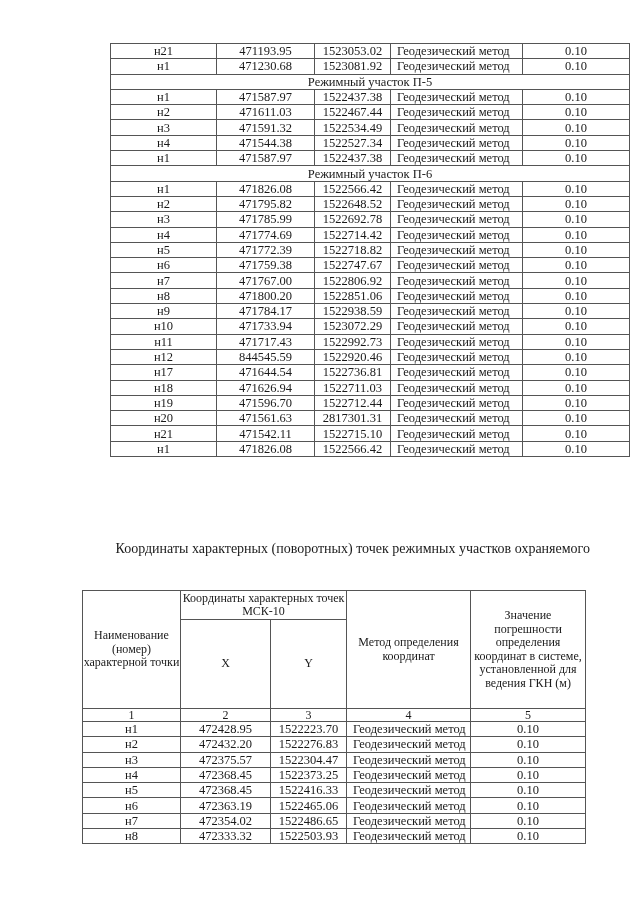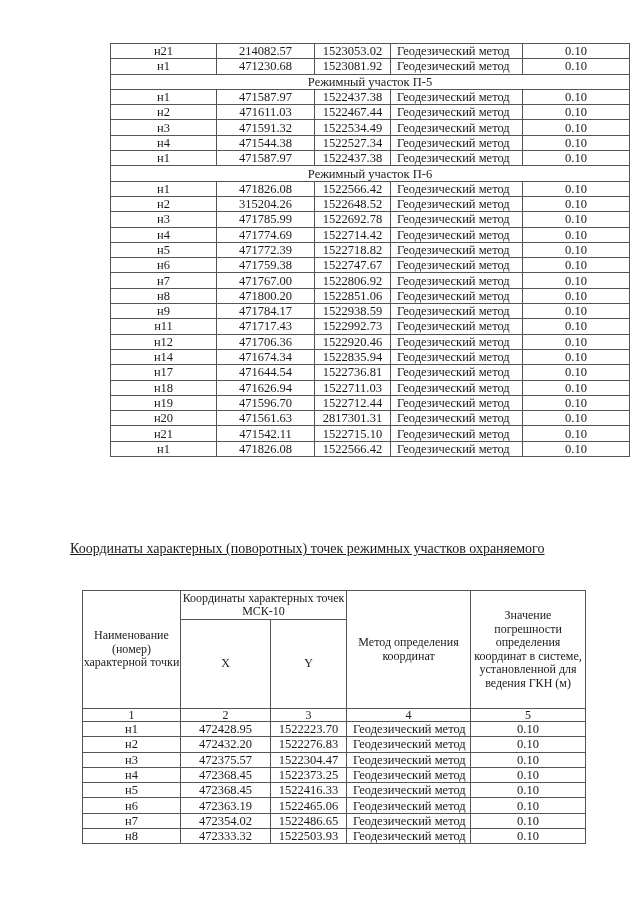--- a/index.html
+++ b/index.html
@@ -5,43 +5,43 @@
   html, body { margin: 0; padding: 0; background: #ffffff; }
   body { width: 640px; height: 905px; position: relative; overflow: hidden;
          font-family: "Liberation Serif", "DejaVu Serif", serif; color: #1a1a1a; }
   table { border-collapse: collapse; position: absolute; table-layout: fixed; }
   td, th { border: 1px solid #555; padding: 0; text-align: center; font-weight: normal;
            font-size: 12.5px; line-height: 14px; white-space: nowrap; overflow: hidden; }
   #table-top { left: 62px; top: 43px; width: 519px; margin-left: 48px; }
   #table-top td { height: 14.3px; }
   #table-top td.method { text-align: left; padding-left: 6px; }
   #table-top td.section { text-align: center; }
-  #caption { position: absolute; left: 70px; top: 540px; width: 520px; text-align: left;
-             font-size: 14px; line-height: 17px; text-decoration: underline; }
+  #caption { position: absolute; left: 70px; top: 540px; width: 520px; text-align: right;
+             font-size: 14px; line-height: 17px; }
   #table-bottom { left: 82px; top: 590px; width: 503px; }
   #table-bottom th { font-size: 12px; line-height: 13.5px; white-space: normal; vertical-align: middle; }
   #table-bottom td { height: 14.3px; }
   #table-bottom td.method { text-align: left; padding-left: 6px; }
   #table-bottom th.colnum { height: 12px; line-height: 12px; }
 </style>
 </head>
 <body>
 
 <table id="table-top">
   <colgroup>
     <col style="width:106px">
       <col style="width:98px">
       <col style="width:76px">
       <col style="width:132px">
       <col style="width:107px">
   </colgroup>
   <tbody id="top-body">
       <tr>
         <td>н21</td>
-        <td>214082.57</td>
+        <td>471193.95</td>
         <td>1523053.02</td>
         <td class="method">Геодезический метод</td>
         <td>0.10</td>
       </tr>
       <tr>
         <td>н1</td>
         <td>471230.68</td>
         <td>1523081.92</td>
         <td class="method">Геодезический метод</td>
         <td>0.10</td>
@@ -89,21 +89,21 @@
       </tr>
       <tr>
         <td>н1</td>
         <td>471826.08</td>
         <td>1522566.42</td>
         <td class="method">Геодезический метод</td>
         <td>0.10</td>
       </tr>
       <tr>
         <td>н2</td>
-        <td>315204.26</td>
+        <td>471795.82</td>
         <td>1522648.52</td>
         <td class="method">Геодезический метод</td>
         <td>0.10</td>
       </tr>
       <tr>
         <td>н3</td>
         <td>471785.99</td>
         <td>1522692.78</td>
         <td class="method">Геодезический метод</td>
         <td>0.10</td>
@@ -144,37 +144,37 @@
         <td>0.10</td>
       </tr>
       <tr>
         <td>н9</td>
         <td>471784.17</td>
         <td>1522938.59</td>
         <td class="method">Геодезический метод</td>
         <td>0.10</td>
       </tr>
       <tr>
+        <td>н10</td>
+        <td>471733.94</td>
+        <td>1523072.29</td>
+        <td class="method">Геодезический метод</td>
+        <td>0.10</td>
+      </tr>
+      <tr>
         <td>н11</td>
         <td>471717.43</td>
         <td>1522992.73</td>
         <td class="method">Геодезический метод</td>
         <td>0.10</td>
       </tr>
       <tr>
         <td>н12</td>
-        <td>471706.36</td>
+        <td>844545.59</td>
         <td>1522920.46</td>
-        <td class="method">Геодезический метод</td>
-        <td>0.10</td>
-      </tr>
-      <tr>
-        <td>н14</td>
-        <td>471674.34</td>
-        <td>1522835.94</td>
         <td class="method">Геодезический метод</td>
         <td>0.10</td>
       </tr>
       <tr>
         <td>н17</td>
         <td>471644.54</td>
         <td>1522736.81</td>
         <td class="method">Геодезический метод</td>
         <td>0.10</td>
       </tr>

